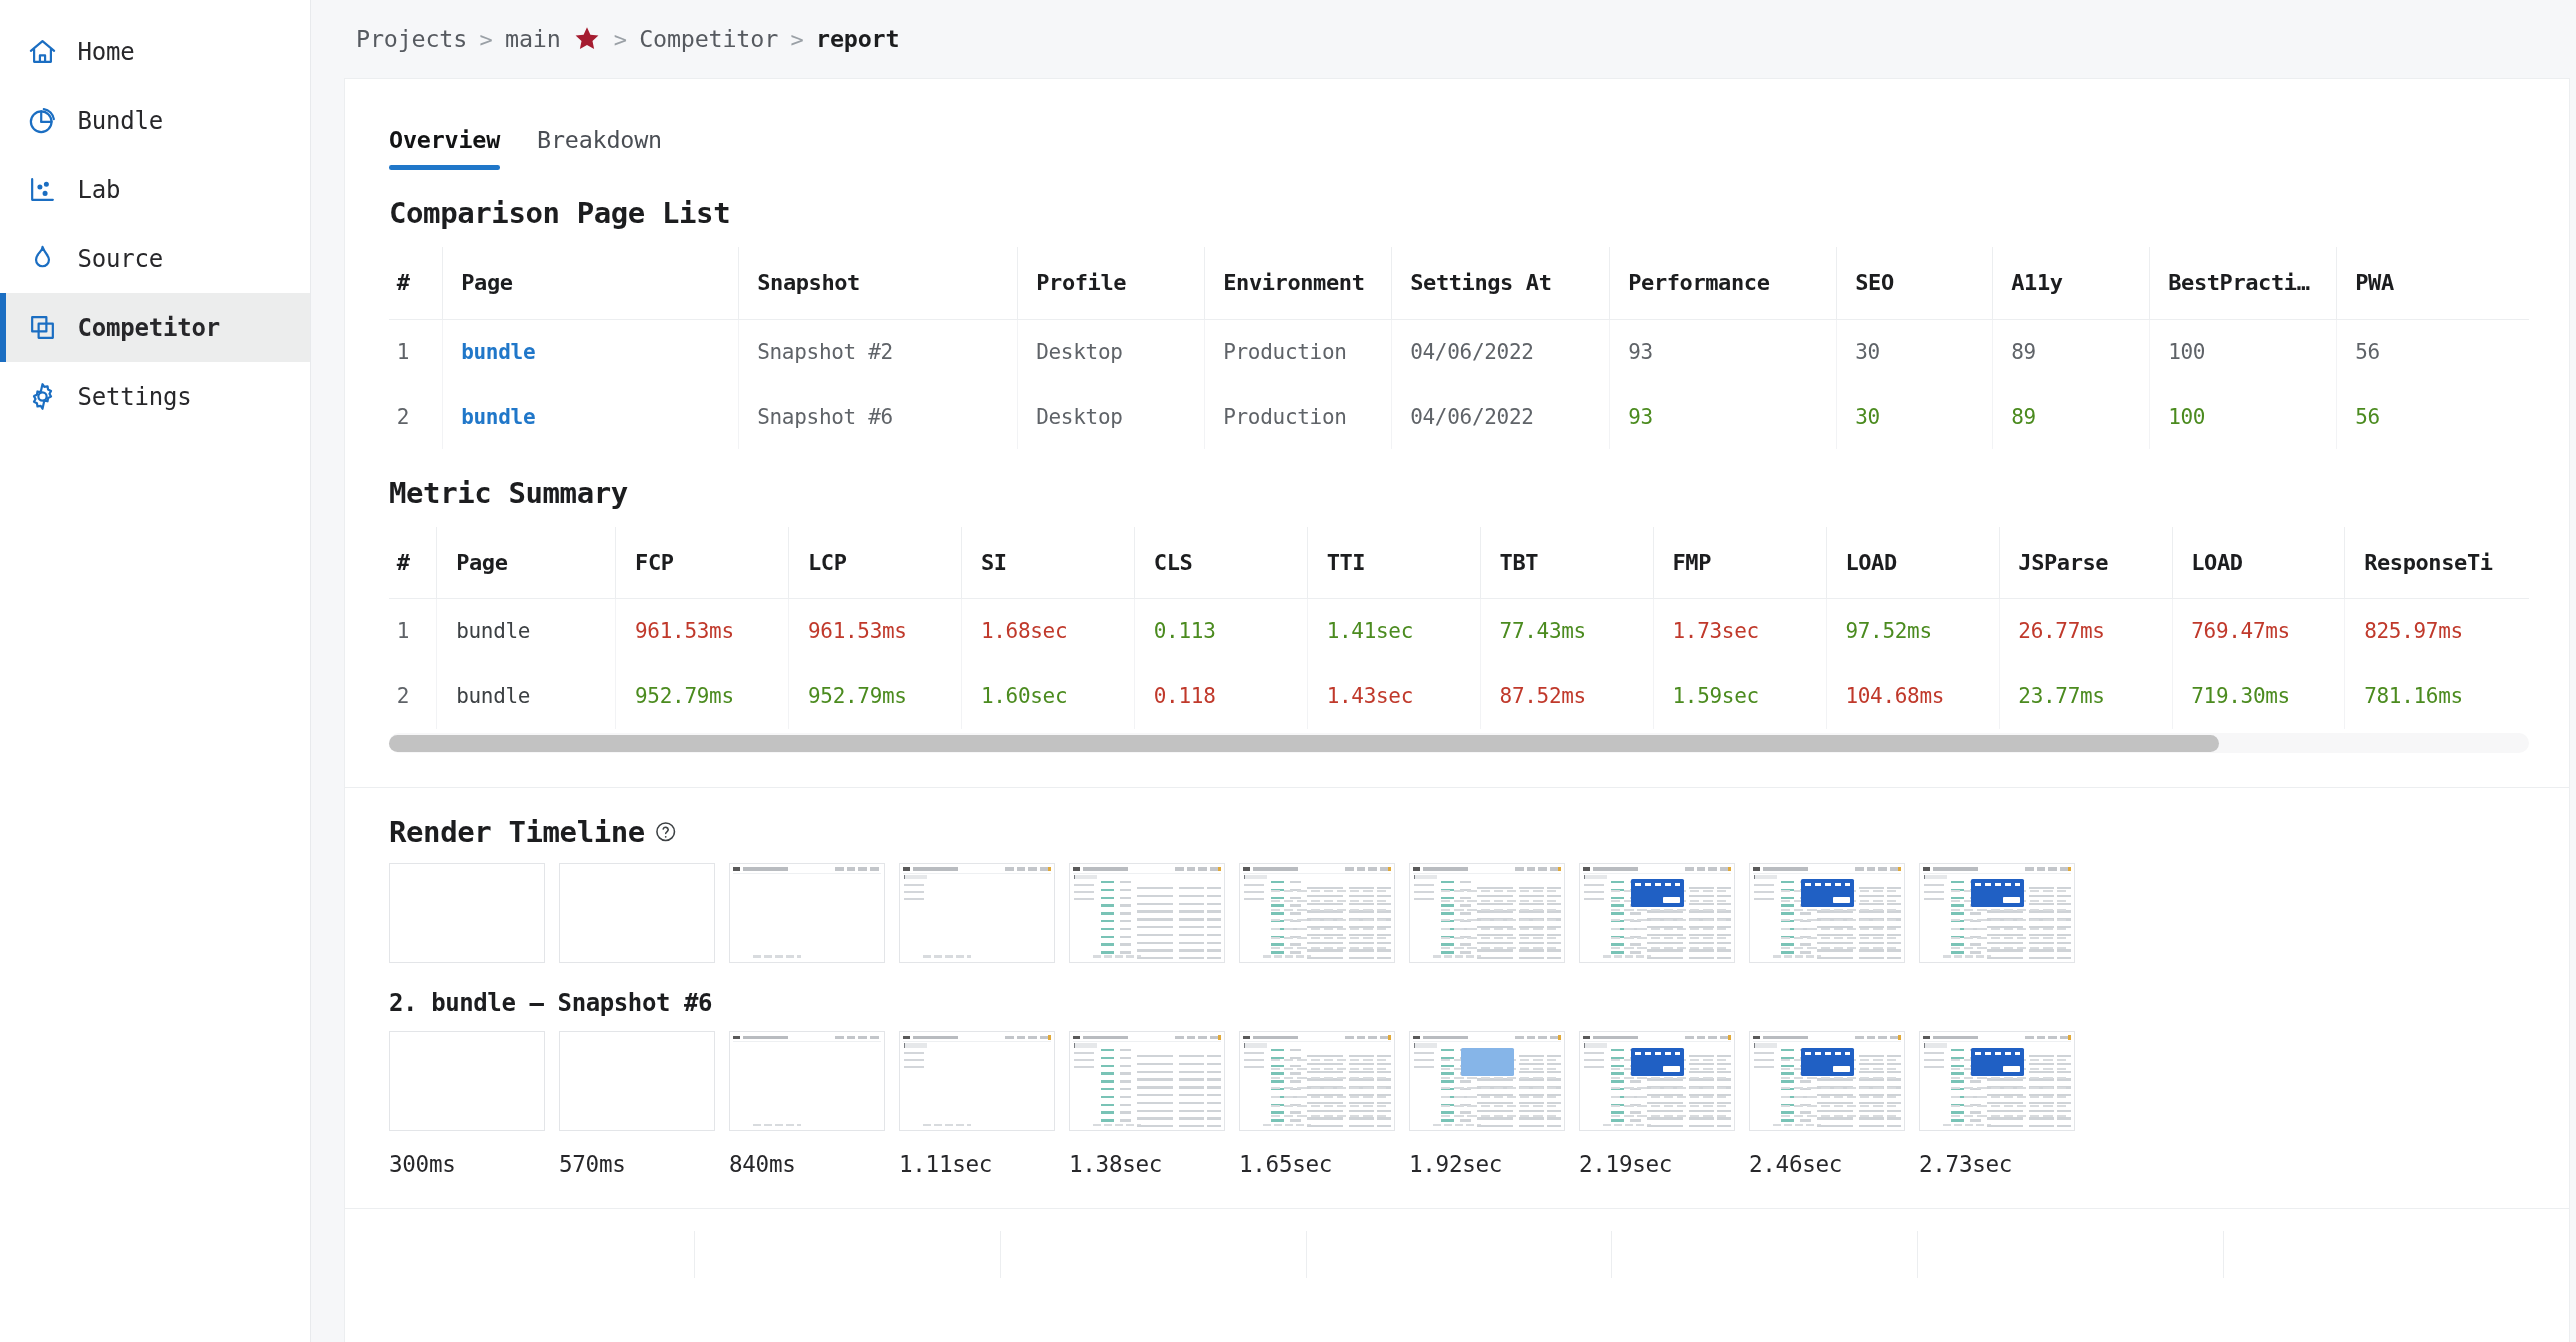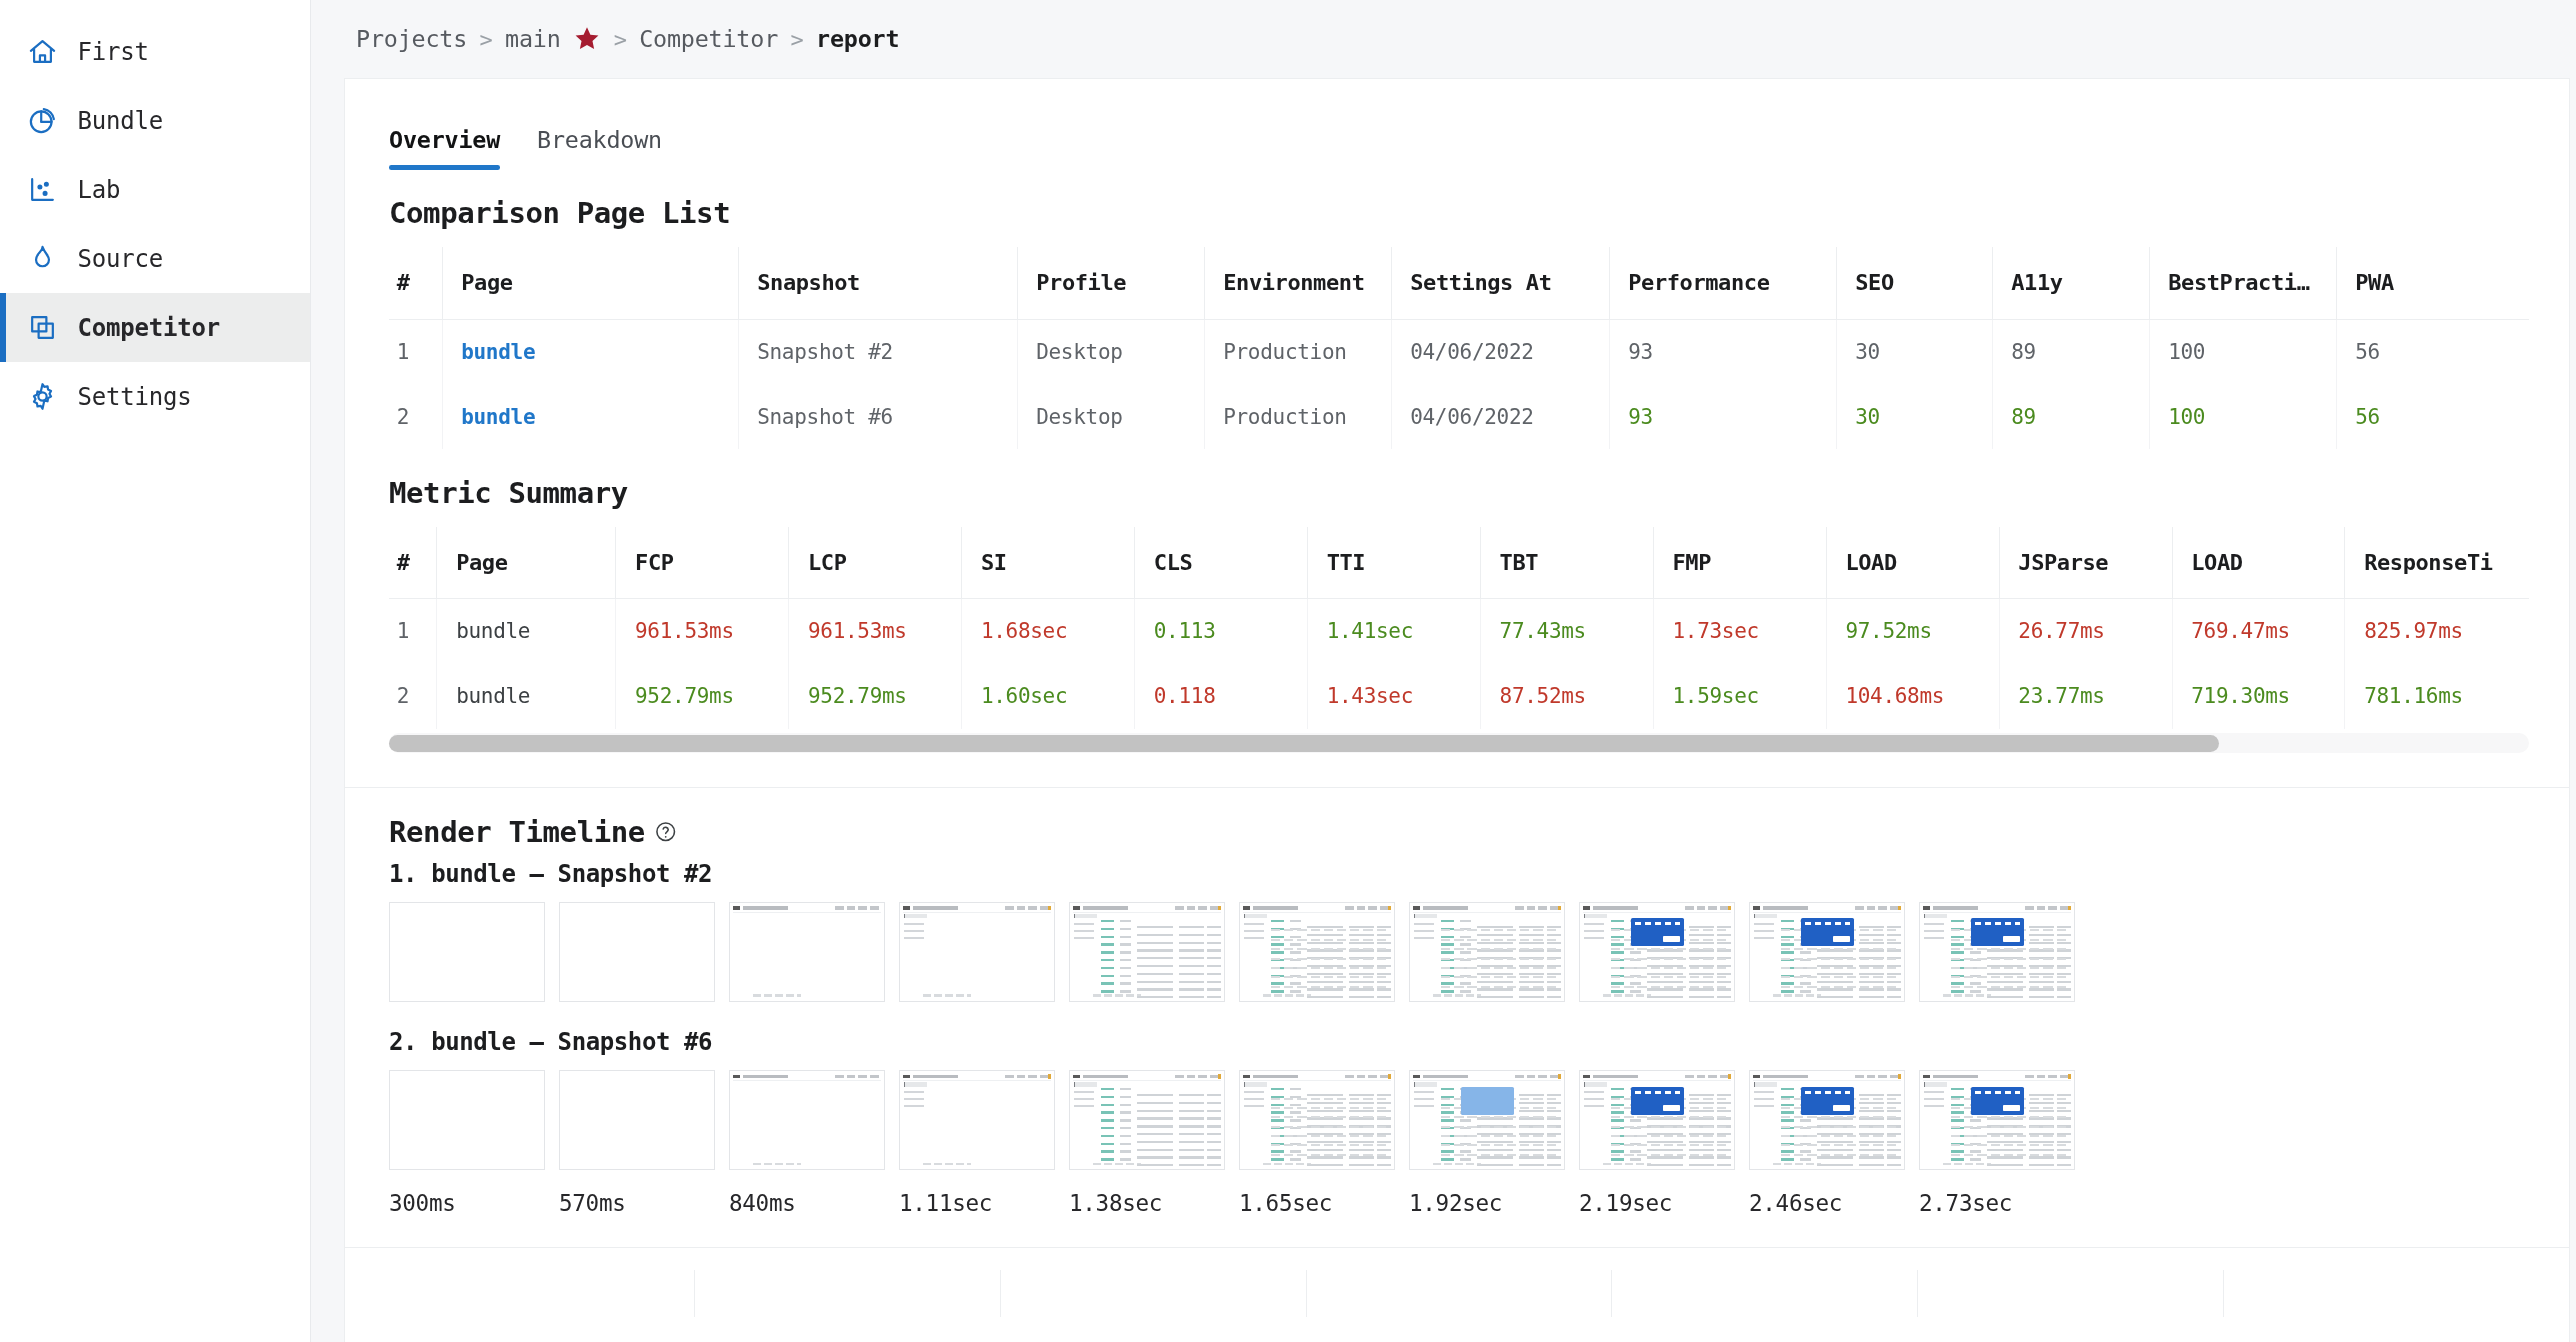--- a/index.html
+++ b/index.html
@@ -207,21 +207,21 @@
   <nav class="sidebar">
 
     <div class="nav-item">
       <span class="nav-icon">
         <svg viewBox="0 0 24 24" fill="none" stroke="#1b6ec2" stroke-width="1.7" stroke-linecap="round" stroke-linejoin="round">
           <path d="M3 11.5 12 4l9 7.5"></path>
             <path d="M5.5 10.5V20h13v-9.5"></path>
             <path d="M10 20v-5h4v5"></path>
         </svg>
       </span>
-      <span>First</span>
+      <span>Home</span>
     </div>
 
     <div class="nav-item">
       <span class="nav-icon">
         <svg viewBox="0 0 24 24" fill="none" stroke="#1b6ec2" stroke-width="1.7" stroke-linecap="round" stroke-linejoin="round">
           <circle cx="11" cy="13" r="8"></circle>
             <path d="M11 13V5"></path>
             <path d="M11 13h8"></path>
             <path d="M13 3.2a9 9 0 0 1 7.8 7.8"></path>
         </svg>
@@ -443,21 +443,20 @@
         <span>Render Timeline</span>
         <span class="help-icon">
           <svg viewBox="0 0 24 24" fill="none" stroke="#3c4043" stroke-width="1.6">
             <circle cx="12" cy="12" r="9"></circle>
             <path d="M9.4 9.2a2.7 2.7 0 0 1 5.2.9c0 1.8-2.6 2.1-2.6 3.7" stroke-linecap="round"></path>
             <circle cx="12" cy="17.2" r="0.9" fill="#3c4043" stroke="none"></circle>
           </svg>
         </span>
       </div>
 
-      <div class="strip-label">1. bundle — Snapshot #2</div>
       <div class="strip" id="strip1">
           <div class="shot">
             <div class="shot-inner"></div>
           </div>
           <div class="shot">
             <div class="shot-inner"></div>
           </div>
           <div class="shot">
             <div class="shot-inner">
               <div class="mini-topbar"></div>

